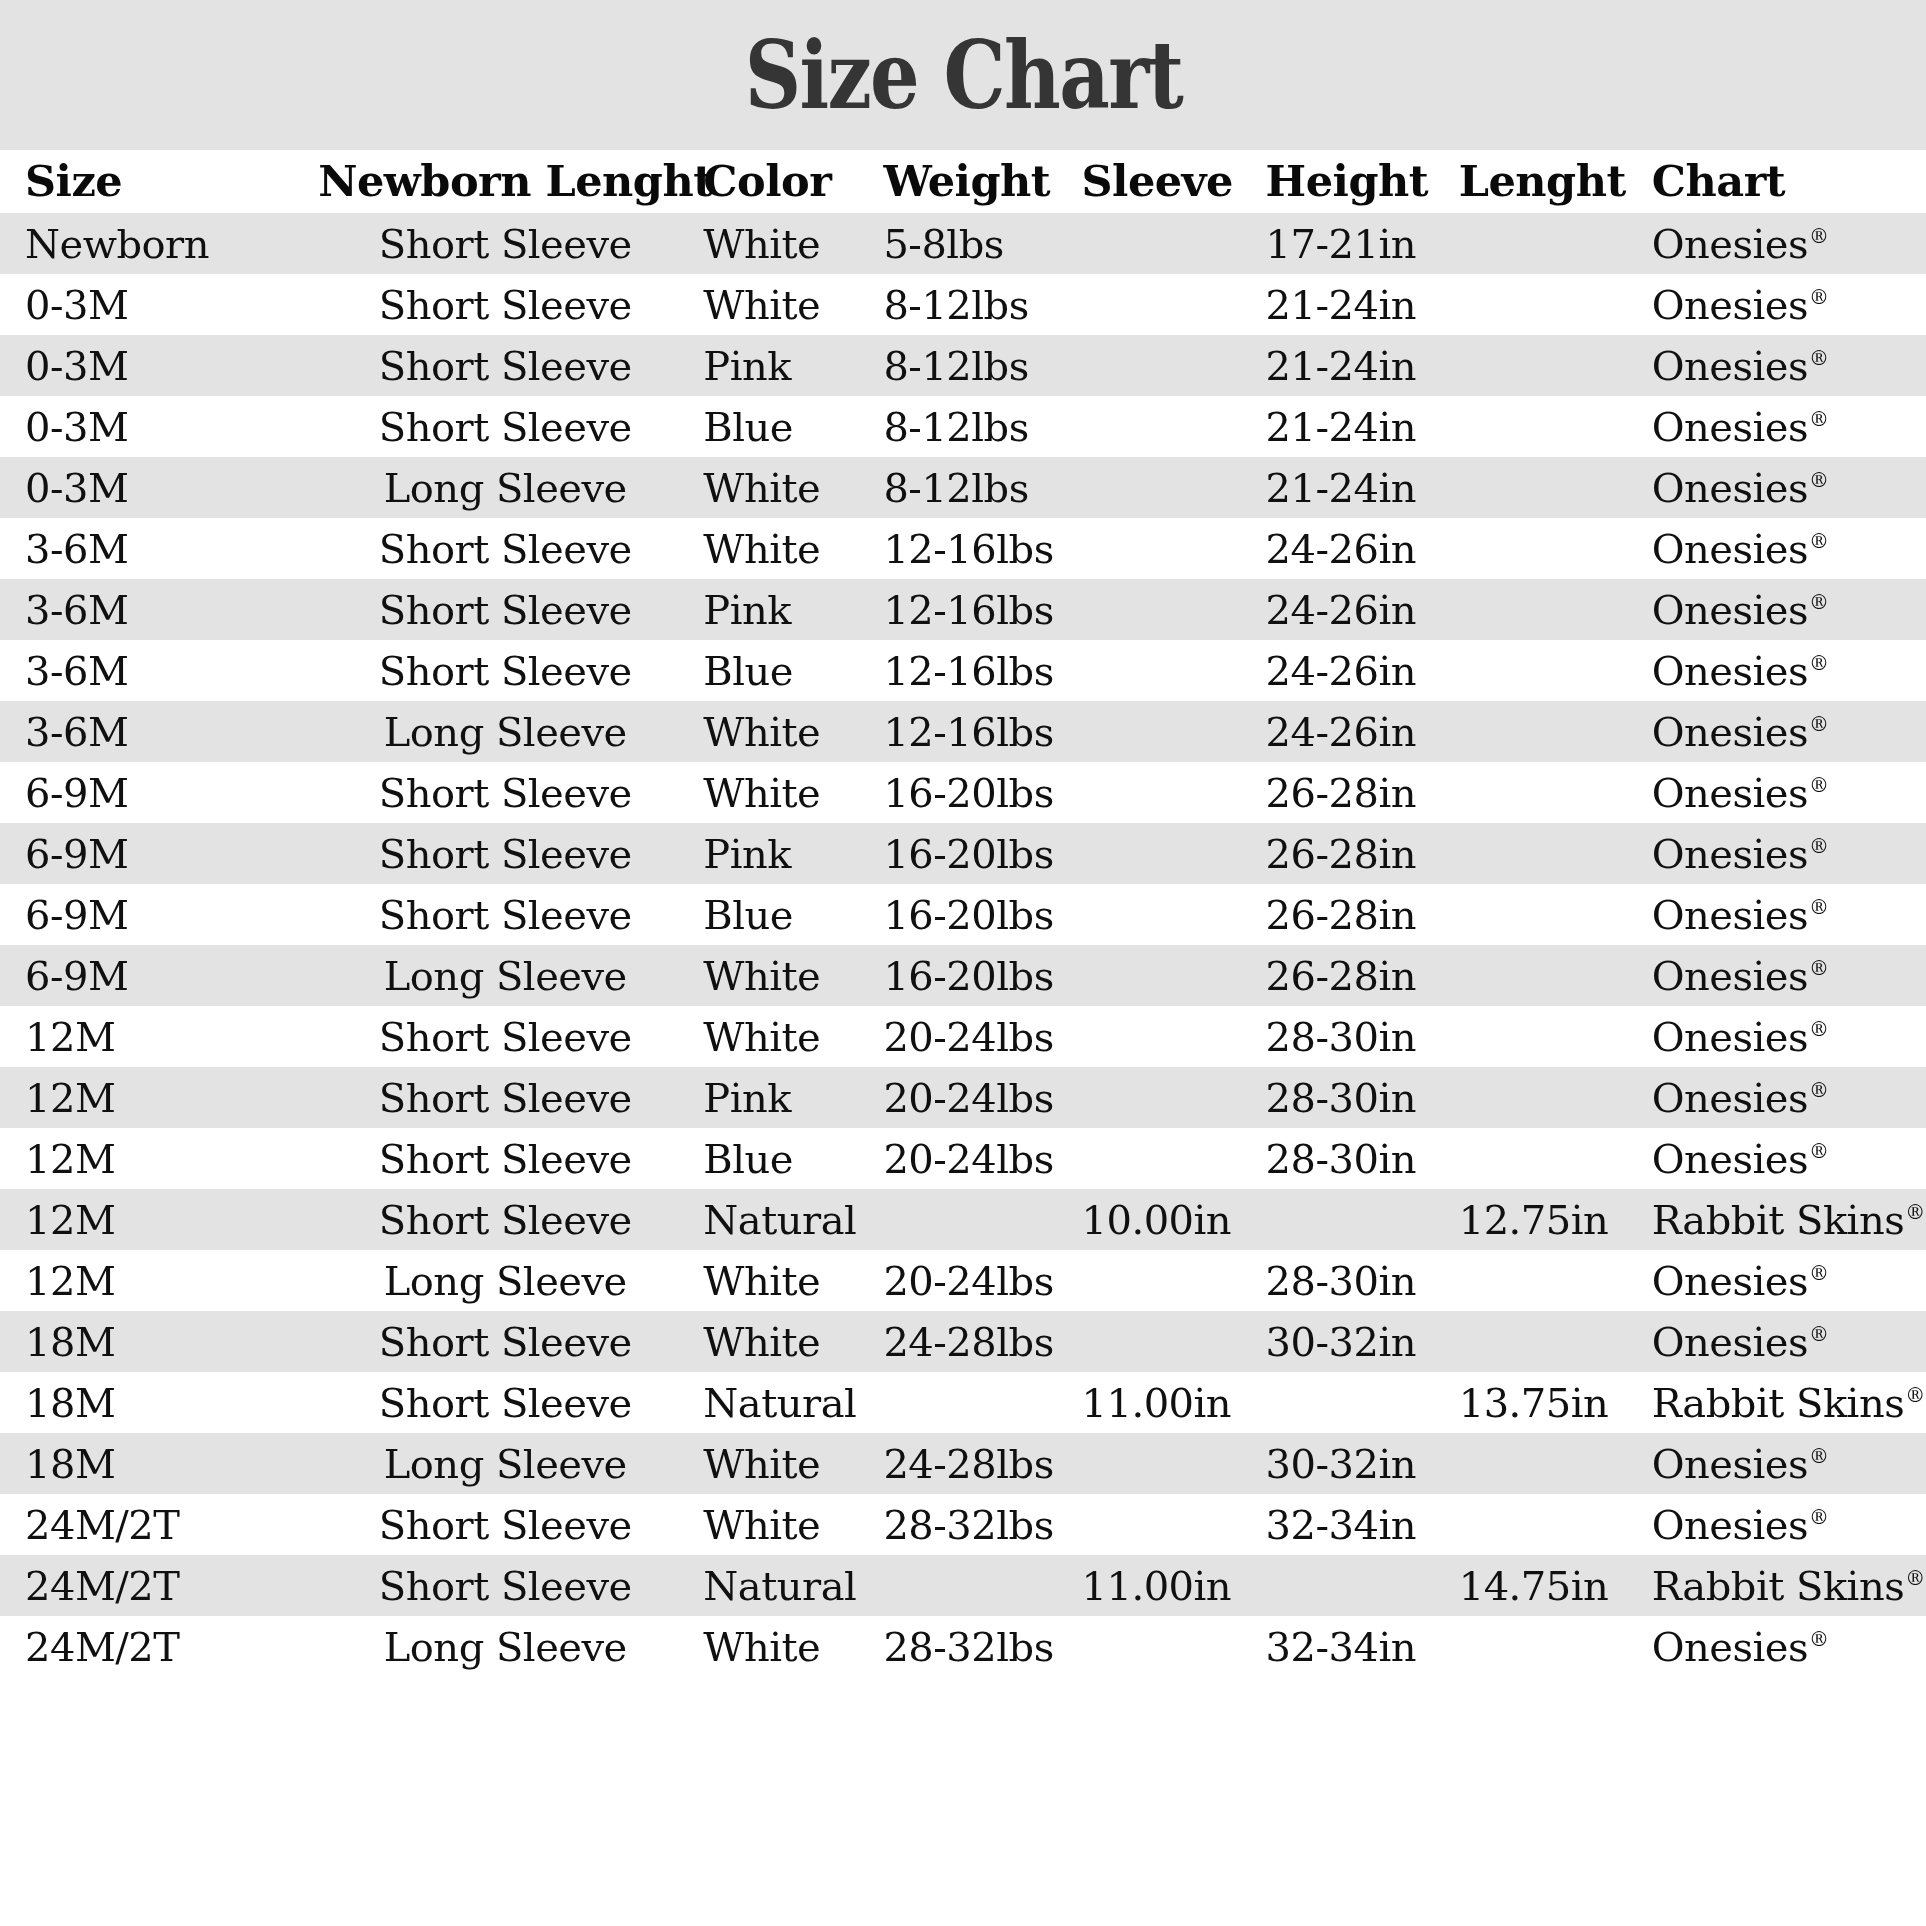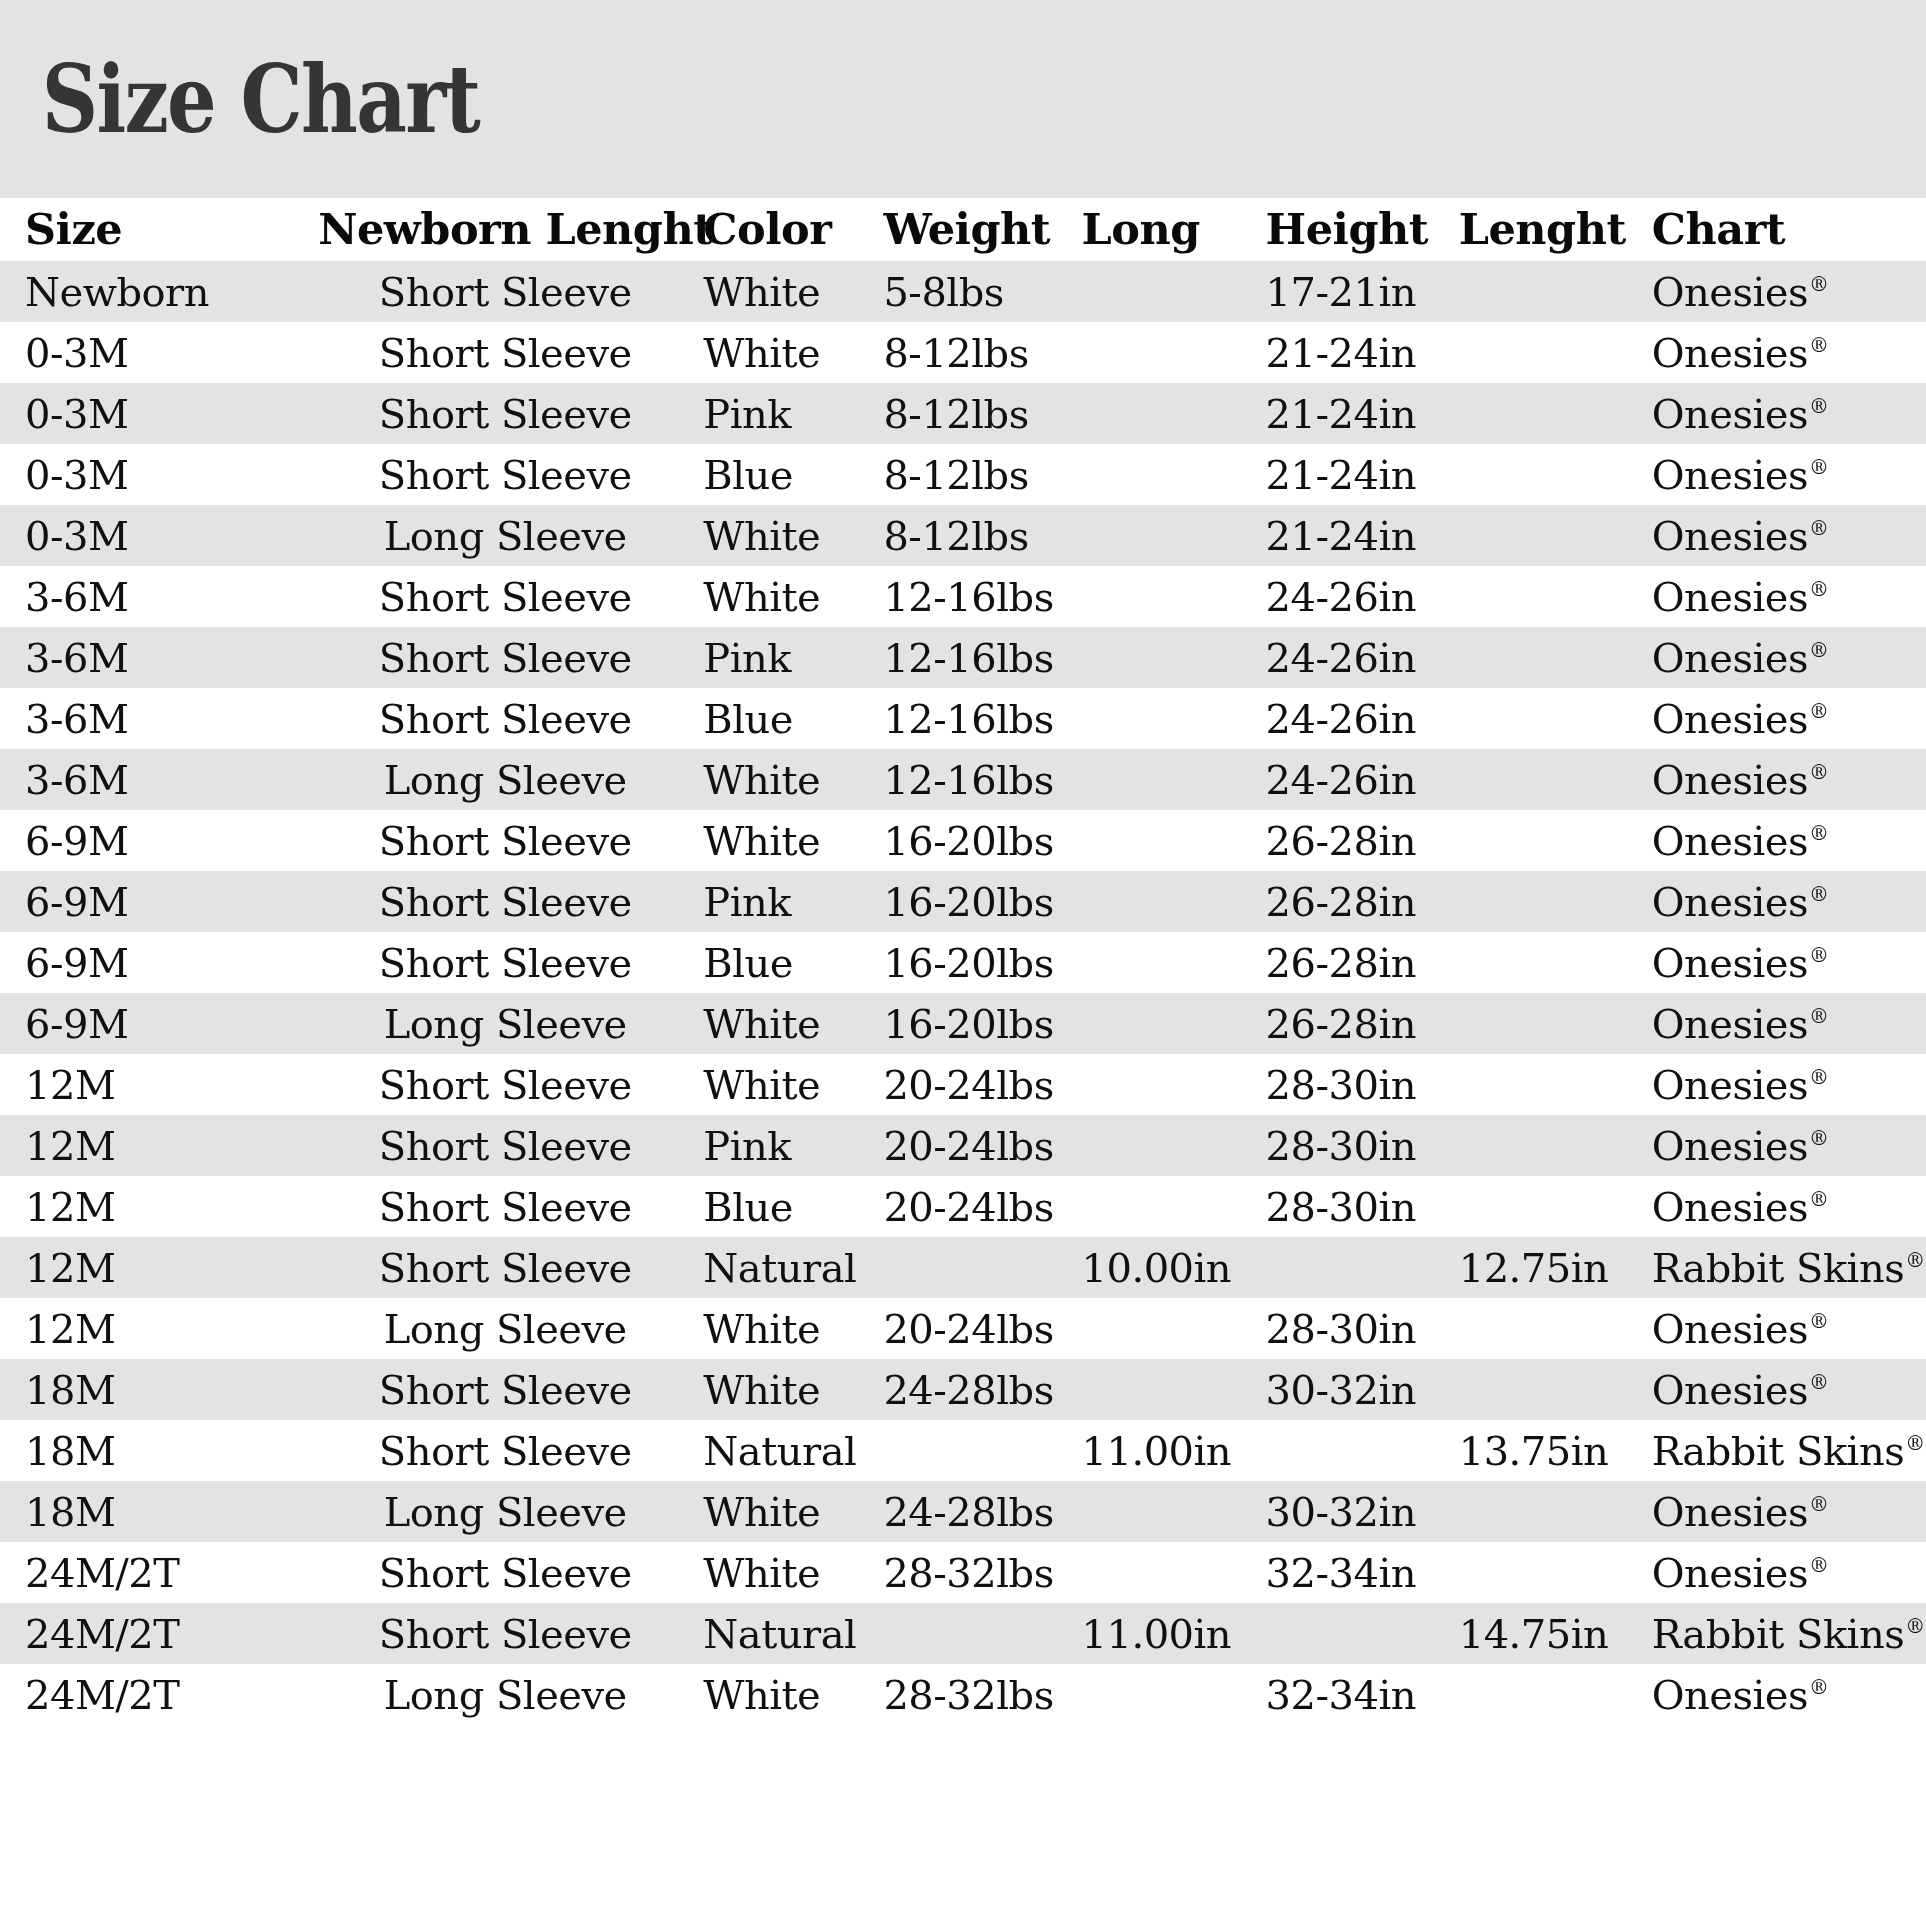--- a/index.html
+++ b/index.html
@@ -6,23 +6,23 @@
   body {
     width: 1927px; height: 1927px;
     background: #ffffff;
     font-family: "DejaVu Serif", serif;
     color: #101010;
     overflow: hidden;
   }
   .page { width: 1927px; height: 1927px; position: relative; }
 
   .title-band {
-    height: 198px;
+    height: 150px;
     background: #e3e3e3;
-    display: flex; align-items: center; 
+    display: flex; align-items: center; justify-content: center;
   }
   .title-band h1 {
     margin: 0;
     font-size: 93px;
     font-weight: bold;
     color: #353535;
     white-space: nowrap;
     letter-spacing: -2px;
     transform: scaleX(0.84);
     transform-origin: center;
@@ -83,21 +83,21 @@
         <col class="w5">
         <col class="w6">
         <col class="w7">
     </colgroup>
     <thead>
       <tr>
         <th class="c0">Size</th>
         <th class="c1">Newborn Lenght</th>
         <th class="c2">Color</th>
         <th class="c3">Weight</th>
-        <th class="c4">Long</th>
+        <th class="c4">Sleeve</th>
         <th class="c5">Height</th>
         <th class="c6">Lenght</th>
         <th class="c7">Chart</th>
       </tr>
     </thead>
     <tbody>
         <tr>
           <td class="c0">Newborn</td>
           <td class="c1">Short Sleeve</td>
           <td class="c2">White</td>

